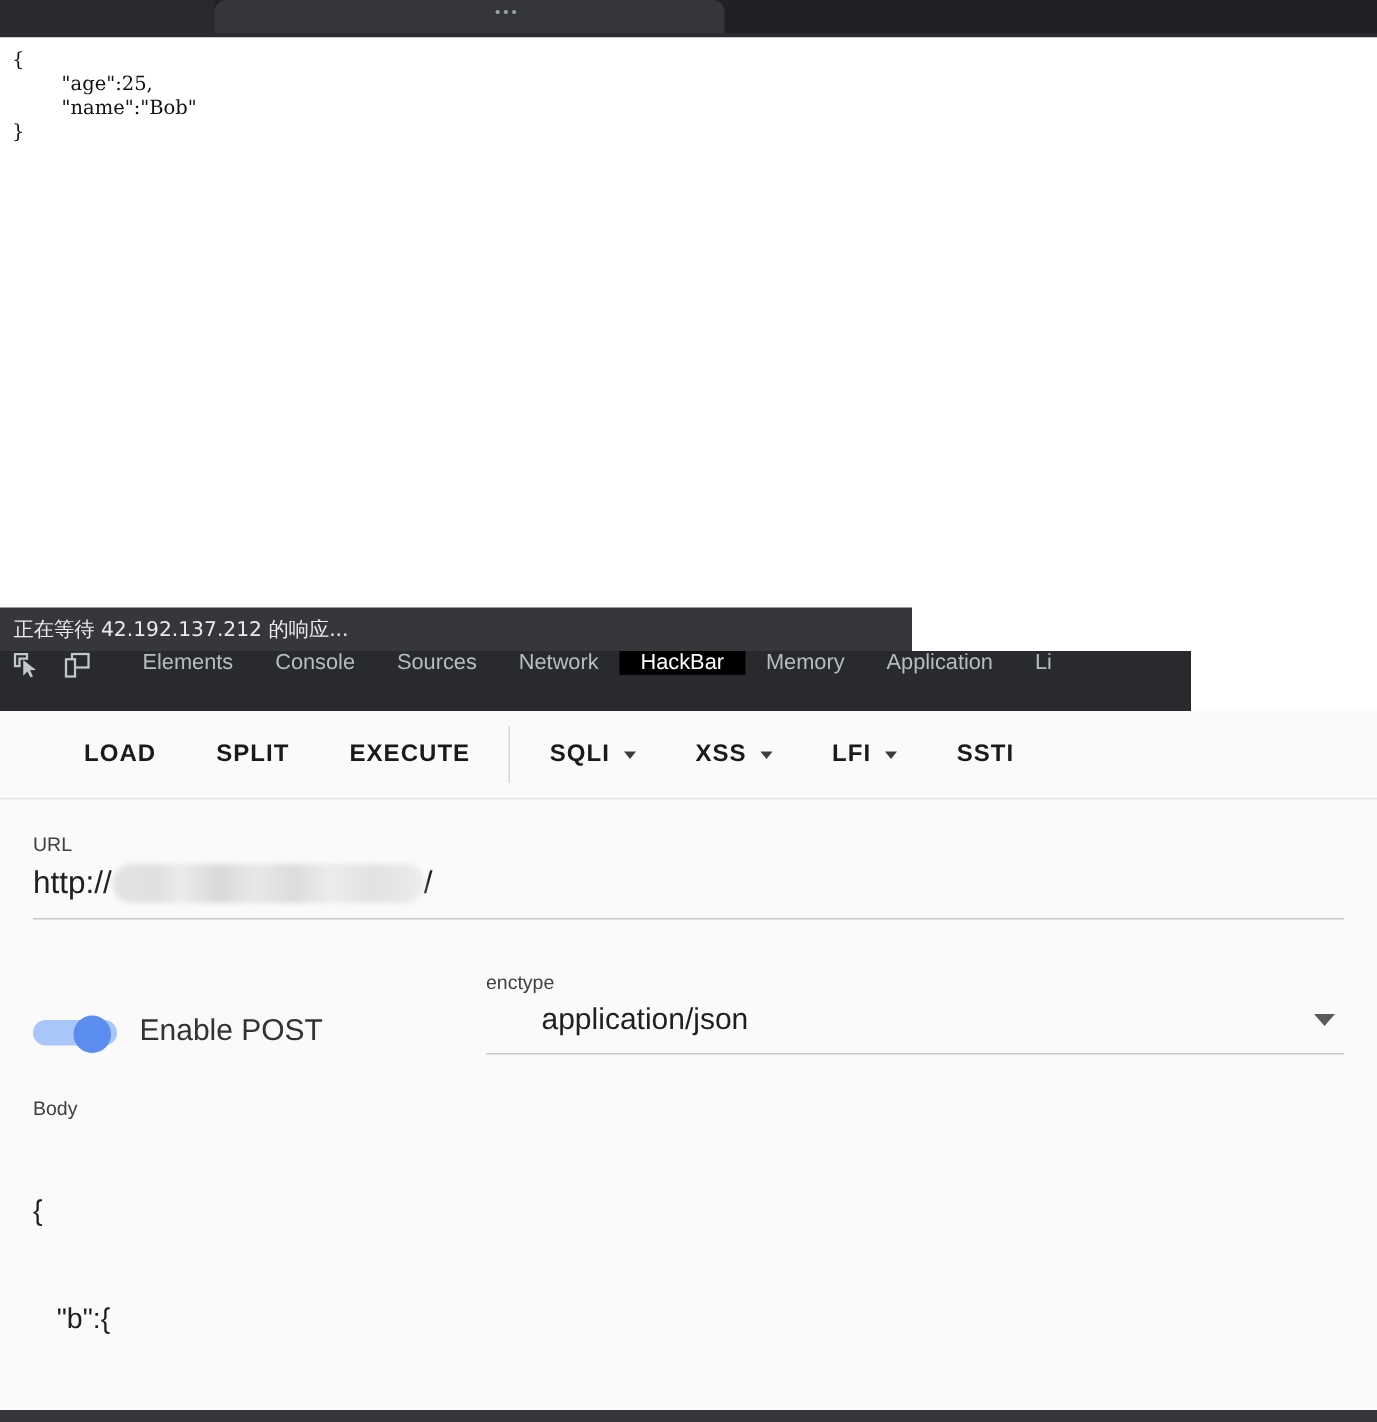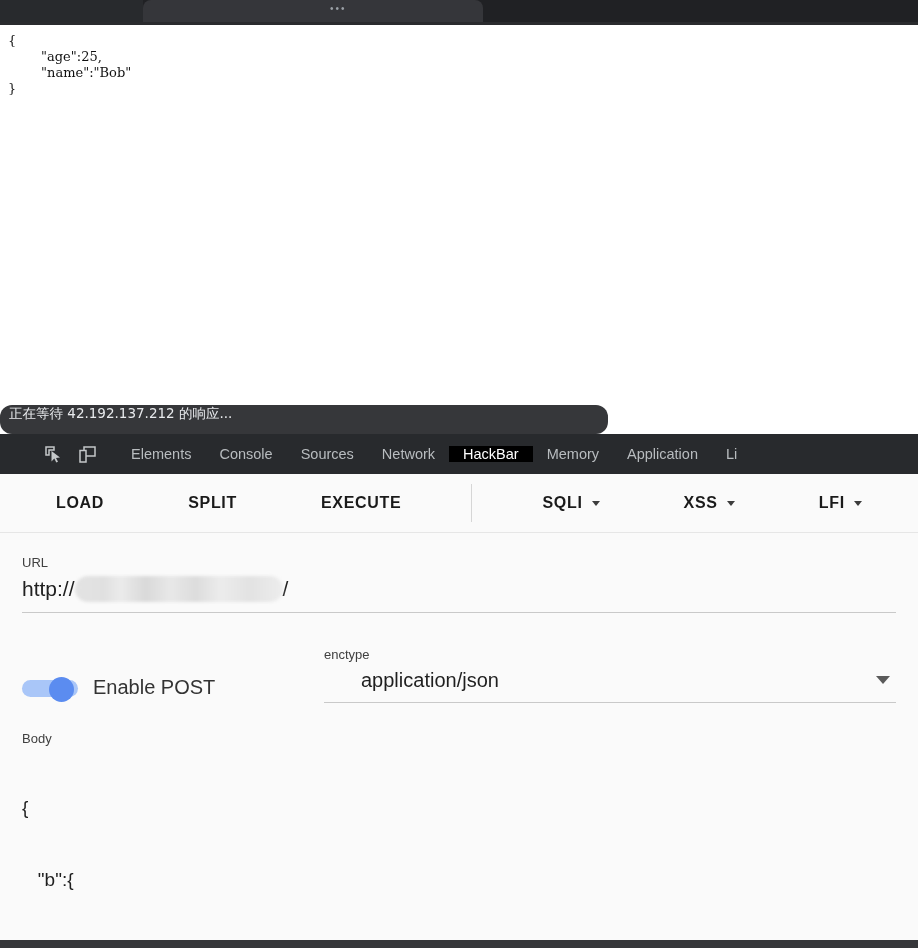--- a/index.html
+++ b/index.html
@@ -82,39 +82,38 @@
 
   
   .status-bubble {
     position: absolute;
     left: 0;
     top: 405px;
     width: 608px;
     height: 29px;
     background: #36373a;
     display: flex;
+    align-items: center;
     padding-left: 9px;
     color: #e8eaed;
     font-size: 13.5px;
     font-family: "DejaVu Sans", "Liberation Sans", sans-serif;
-    border-radius: 12px;
   }
 
   
   .devtools-tabbar {
     position: absolute;
     left: 0;
     top: 434px;
-    width: 918px;
+    width: 794px;
     height: 40px;
     background: #282a2d;
     display: flex;
-    align-items: center;
+    align-items: flex-start;
     overflow: hidden;
-    padding-left: 36px;
   }
   .dt-icon-btn {
     width: 34px;
     display: flex;
     align-items: center;
     justify-content: center;
     flex: 0 0 auto;
   }
   .dt-icon-btn svg { display: block; }
   .dt-vdivider {
@@ -151,21 +150,20 @@
 
   .hb-toolbar {
     position: relative;
     height: 59px;
     background: #fafafa;
     display: flex;
     align-items: center;
     padding-left: 36px;
     border-bottom: 1px solid #e6e6e6;
     overflow: hidden;
-    gap: 44px;
   }
   .hb-btn {
     display: flex;
     align-items: center;
     gap: 9px;
     color: #1a1a1a;
     font-size: 16px;
     font-weight: bold;
     letter-spacing: 0.7px;
     white-space: nowrap;

